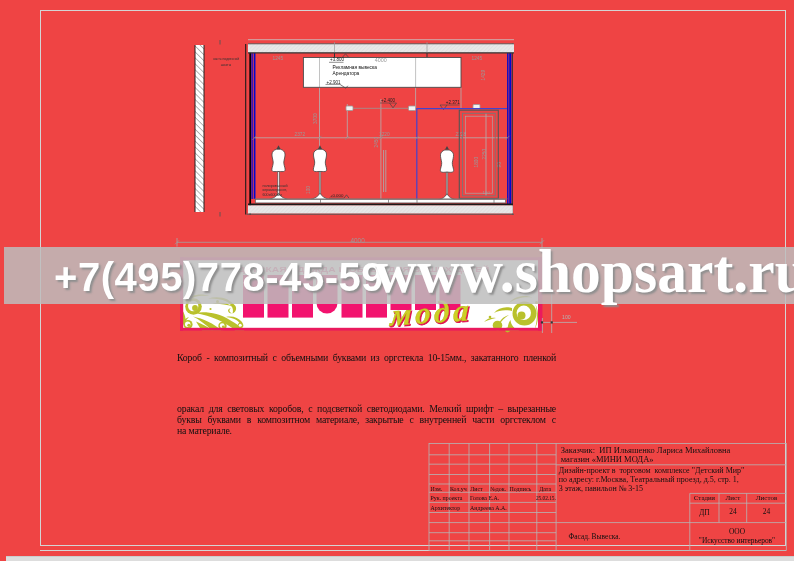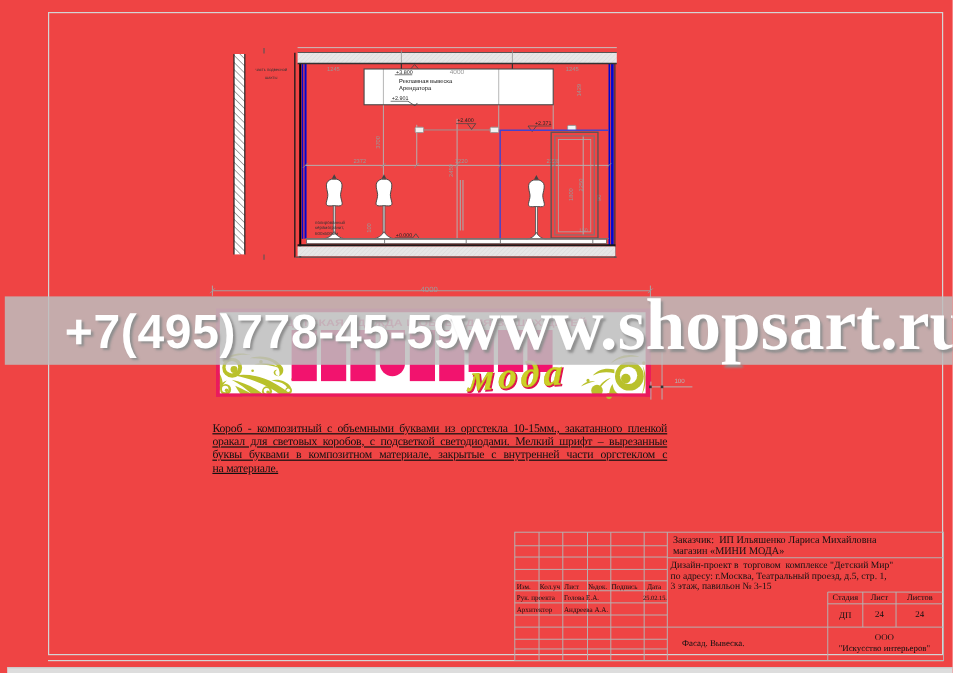--- a/index.html
+++ b/index.html
@@ -306,23 +306,23 @@
     <text x="562" y="319.3" font-size="5.2" fill="#b5b5b5">100</text>
   </g>
 </svg>
 
 <div class="abs" style="left:4px;top:247px;width:790px;height:57px;background:rgba(189,189,189,0.85);"></div>
 
 <div class="abs" style="left:14px;top:255px;width:340px;height:52px;font-family:'Liberation Sans',sans-serif;font-weight:bold;font-size:40px;letter-spacing:0.55px;color:#ffffff;text-shadow:2px 2px 2px #8f8f8f;white-space:nowrap;margin-left:40px;">+7(495)778-45-59</div>
 
 <div class="abs" style="left:374px;top:236.7px;width:420px;height:62px;font-family:'Liberation Serif',serif;font-weight:bold;font-size:61px;color:#ffffff;text-shadow:2px 2px 2px #8f8f8f;white-space:nowrap;transform:scaleX(0.977);transform-origin:0 0;">www.shopsart.ru</div>
 
-<div class="abs" style="left:177px;top:351.6px;width:379px;font-family:'Liberation Serif',serif;font-size:9.8px;line-height:11.25px;color:#111;letter-spacing:-0.18px;text-decoration:underline;">
+<div class="abs" style="left:177px;top:351.6px;width:379px;font-family:'Liberation Serif',serif;font-size:9.8px;line-height:11.25px;color:#111;letter-spacing:-0.18px;">
 <div style="text-align:justify;text-align-last:justify;">Короб - композитный с объемными буквами из оргстекла 10-15мм., закатанного пленкой</div>
-<div style="text-align:justify;text-align-last:justify;">оракал для световых коробов, с подсветкой светодиодами. Мелкий шрифт – вырезанные</div>
+<div style="text-align:justify;text-align-last:justify;margin-top:40px;">оракал для световых коробов, с подсветкой светодиодами. Мелкий шрифт – вырезанные</div>
 <div style="text-align:justify;text-align-last:justify;">буквы буквами в композитном материале, закрытые с внутренней части оргстеклом с</div>
 <div>на материале.</div>
 </div>
 
 <svg class="abs" style="left:0;top:0;" width="794" height="561" viewBox="0 0 794 561" font-family="'Liberation Serif',serif">
 
   <g stroke="#b5b5b5" stroke-width="0.8" fill="none">
     <rect x="429" y="443.5" width="357.3" height="107"></rect>
     <line x1="449.2" y1="443.5" x2="449.2" y2="550.5"></line>
     <line x1="469" y1="443.5" x2="469" y2="550.5"></line>

